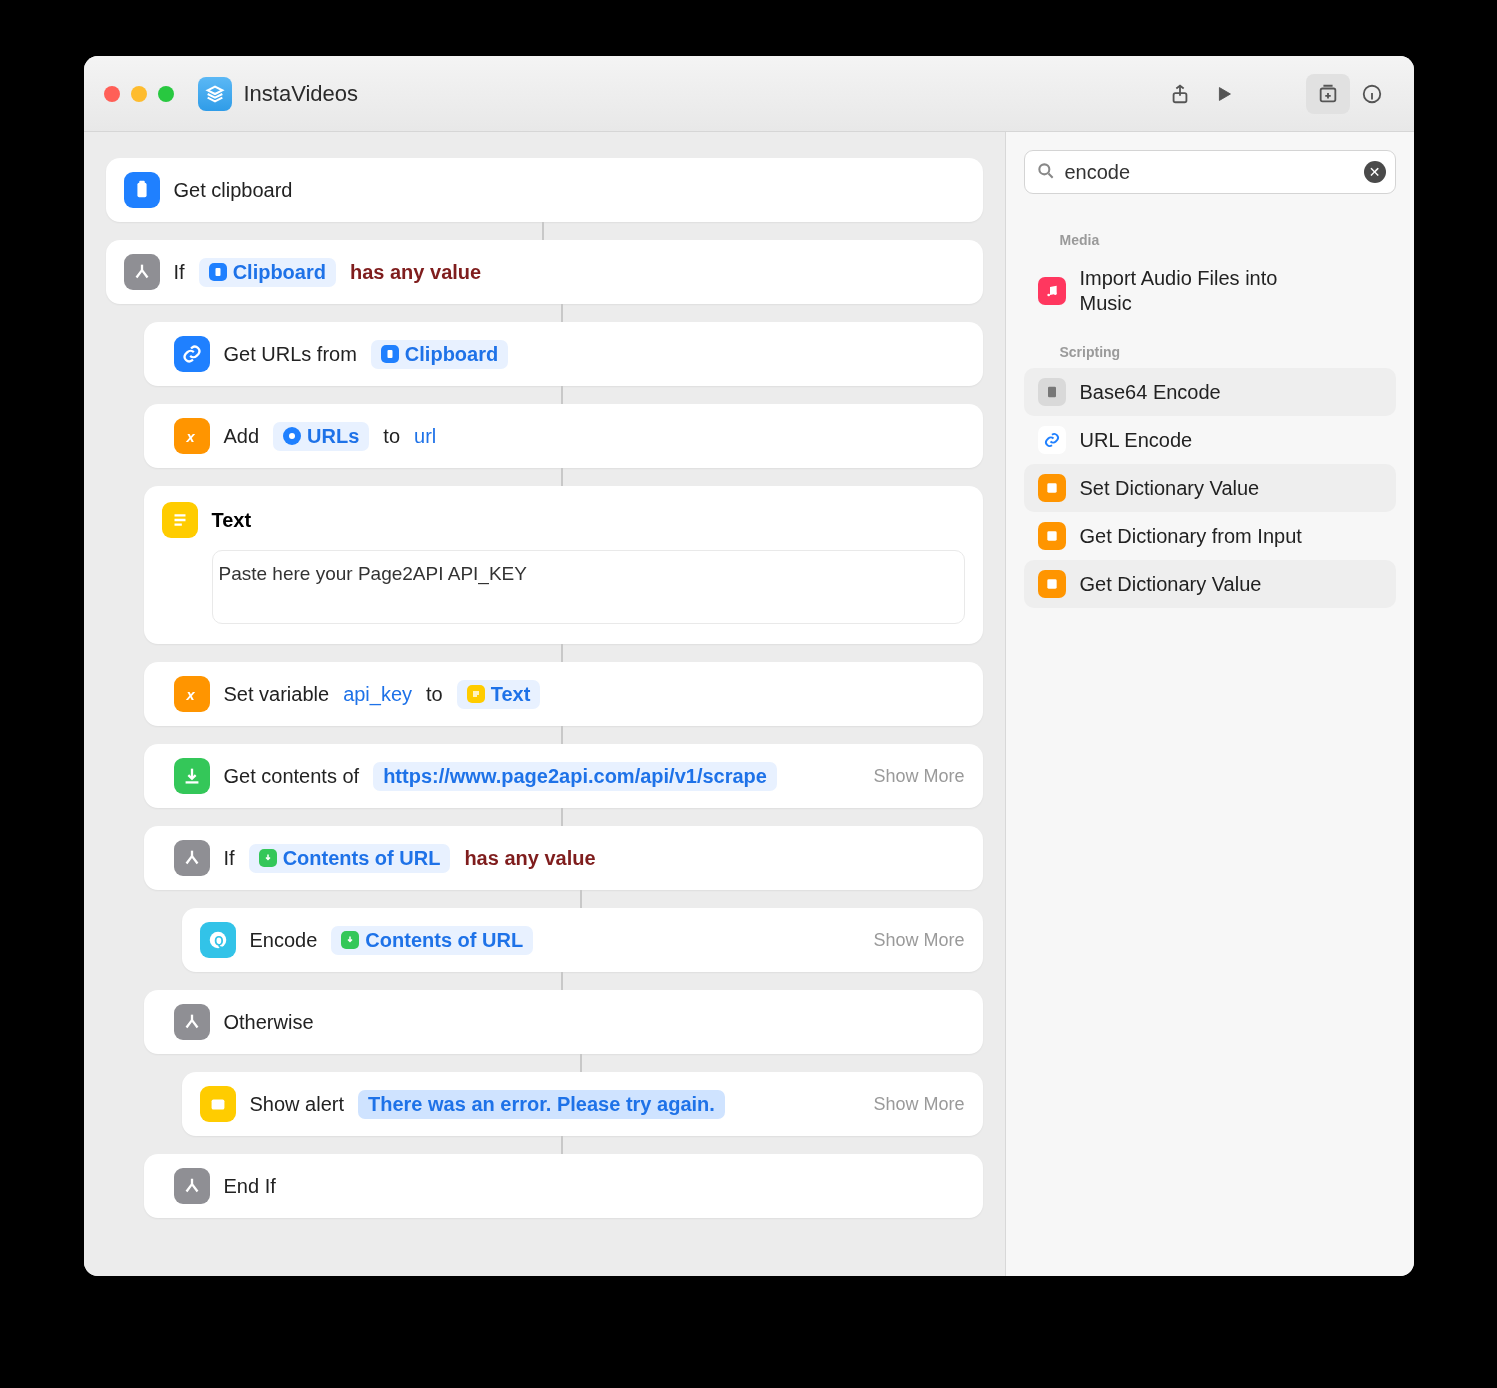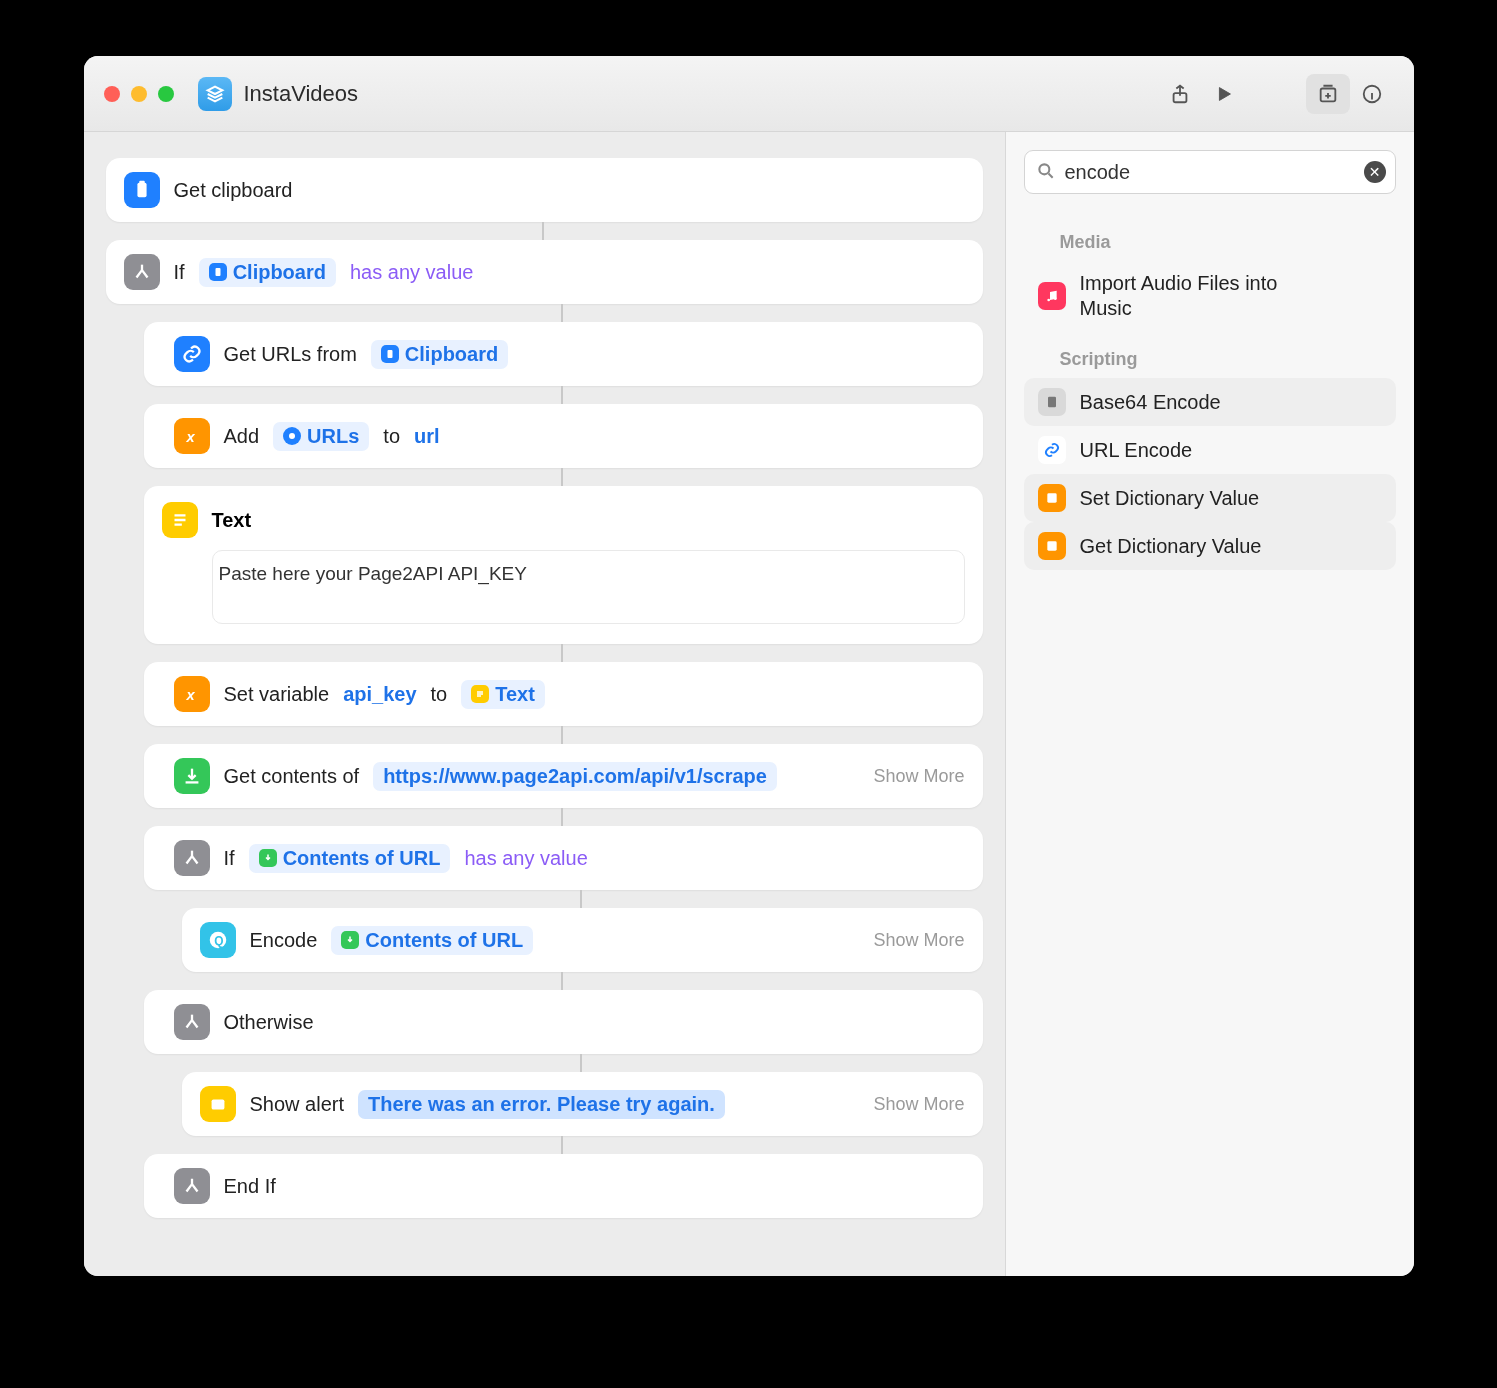--- a/index.html
+++ b/index.html
@@ -108,22 +108,22 @@
     display:inline-flex;
     align-items:center;
     gap:6px;
   }
   .token.sel { background:#cfe3ff; }
   .token .ticon { width:18px;height:18px;border-radius:5px;display:inline-flex;align-items:center;justify-content:center; }
   .ticon.blue   { background:#1f80ff; }
   .ticon.green  { background:#34c759; }
   .ticon.yellow { background:#ffcc00; }
   .word { color:#222; }
-  .linkword { color:#8b5cf6; font-weight:400; }
-  .plain { color:#1e72e8; font-weight:700; }
+  .linkword { color:#7f1d1d; font-weight:700; }
+  .plain { color:#1e72e8; font-weight:400; }
   .textcard {
     background:#fff;
     border-radius:14px;
     box-shadow: 0 1px 2px rgba(0,0,0,.06);
     padding: 16px 18px 20px;
   }
   .textcard .hdr { display:flex;align-items:center;gap:14px;margin-bottom:12px;font-size:20px;font-weight:700;}
   .textarea {
     margin-left: 50px;
     border:1px solid #e9e9e9;
@@ -142,21 +142,21 @@
     height:44px;
     border:1px solid #d4d4d4;
     border-radius:9px;
     padding: 0 40px 0 40px;
     font-size:20px;
     background:#fff;
     color:#333;
   }
   .searchwrap .sicon { position:absolute;left:12px;top:11px;color:#888; }
   .searchwrap .clr { position:absolute;right:10px;top:11px;width:22px;height:22px;border-radius:50%;background:#4a4a4a;display:flex;align-items:center;justify-content:center;color:#fff;font-size:14px; }
-  .section-label { color:#9a9a9a; font-size:18px; font-weight:600; margin: 18px 0 8px 36px; }
+  .section-label { color:#9a9a9a; font-size:14px; font-weight:600; margin: 18px 0 8px 36px; }
   .result {
     display:flex;align-items:center;gap:14px;
     padding:10px 14px;
     border-radius:10px;
     font-size:20px;
     color:#222;
   }
   .result .ricon { width:28px;height:28px;border-radius:7px;display:flex;align-items:center;justify-content:center;flex-shrink:0; }
   .result.selected { background:#0a66ff; color:#fff; }
   .result.selected .info { color:#fff; }
@@ -470,20 +470,28 @@
 
       <div class="result alt">
         <span class="ricon ric-orange">
           <svg width="16" height="16" viewBox="0 0 24 24" fill="#fff">
               <rect x="5" y="5" width="14" height="14" rx="2"></rect>
             </svg>
         </span>
         <span class="txt">Set Dictionary Value</span>
       </div>
 
+      <div class="result">
+        <span class="ricon ric-orange">
+          <svg width="16" height="16" viewBox="0 0 24 24" fill="#fff">
+              <rect x="5" y="5" width="14" height="14" rx="2"></rect>
+            </svg>
+        </span>
+        <span class="txt">Get Dictionary from Input</span>
+      </div>
 
       <div class="result alt">
         <span class="ricon ric-orange">
           <svg width="16" height="16" viewBox="0 0 24 24" fill="#fff">
               <rect x="5" y="5" width="14" height="14" rx="2"></rect>
             </svg>
         </span>
         <span class="txt">Get Dictionary Value</span>
       </div>
 

